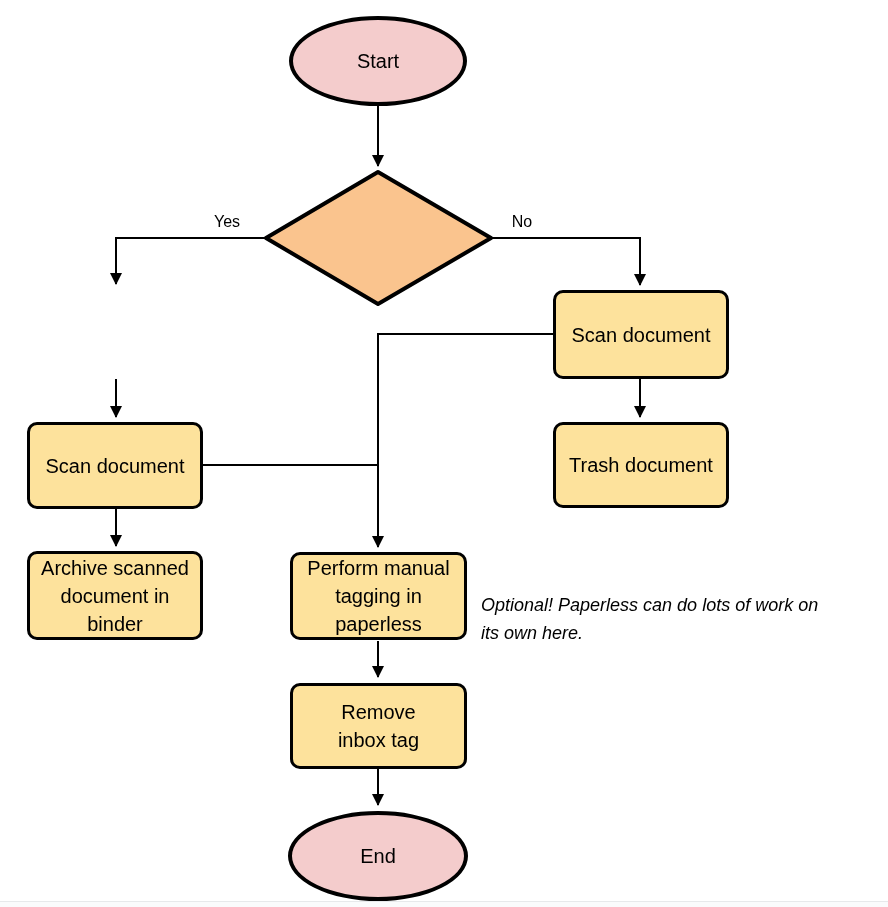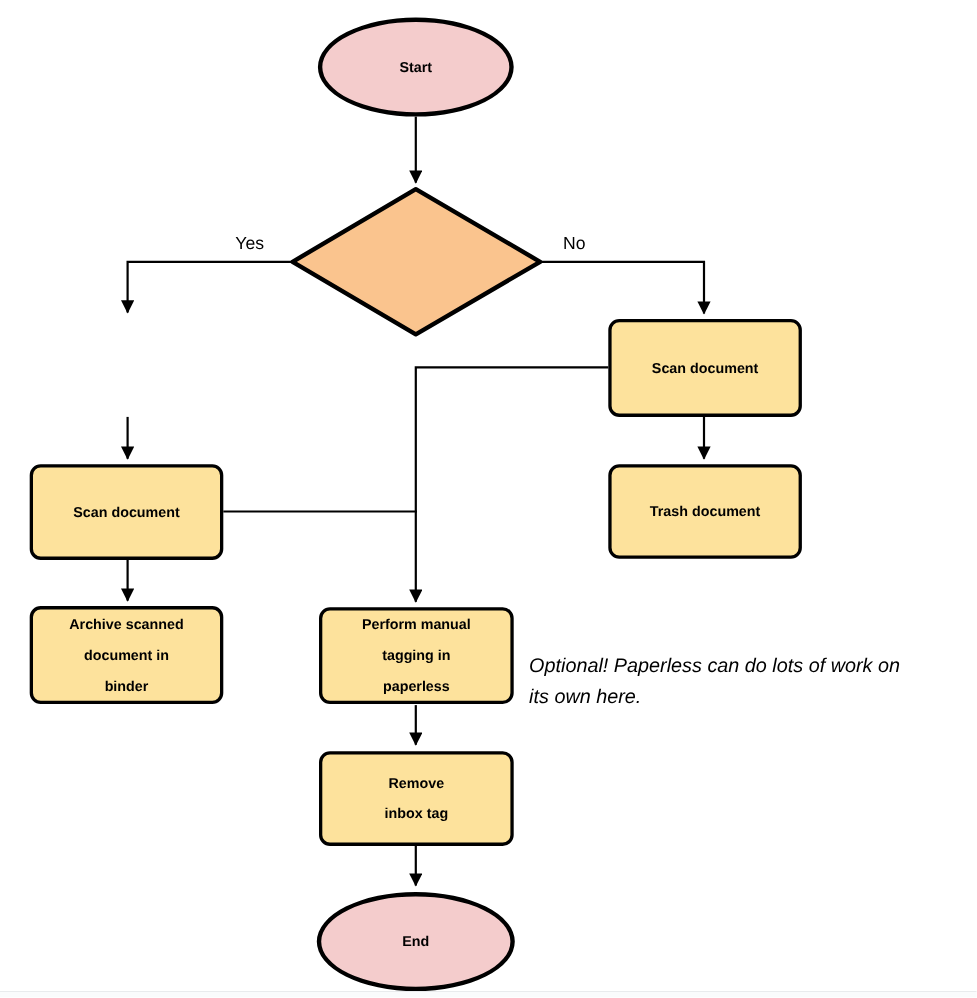--- a/index.html
+++ b/index.html
@@ -41,24 +41,23 @@
     stroke-width: 4;
     stroke-linejoin: round;
   }
   .node {
     position: absolute;
     z-index: 2;
     display: flex;
     align-items: center;
     justify-content: center;
     text-align: center;
-    font-size: 13px;
+    font-size: 20px;
     line-height: 28px;
     white-space: pre-line;
-    font-weight: bold;
   }
   .node.process {
     background: var(--process-fill);
     border: 3.5px solid var(--stroke);
     border-radius: 10px;
   }
   .node.terminal {
     background: var(--terminal-fill);
     border: 4px solid var(--stroke);
     border-radius: 50%;

